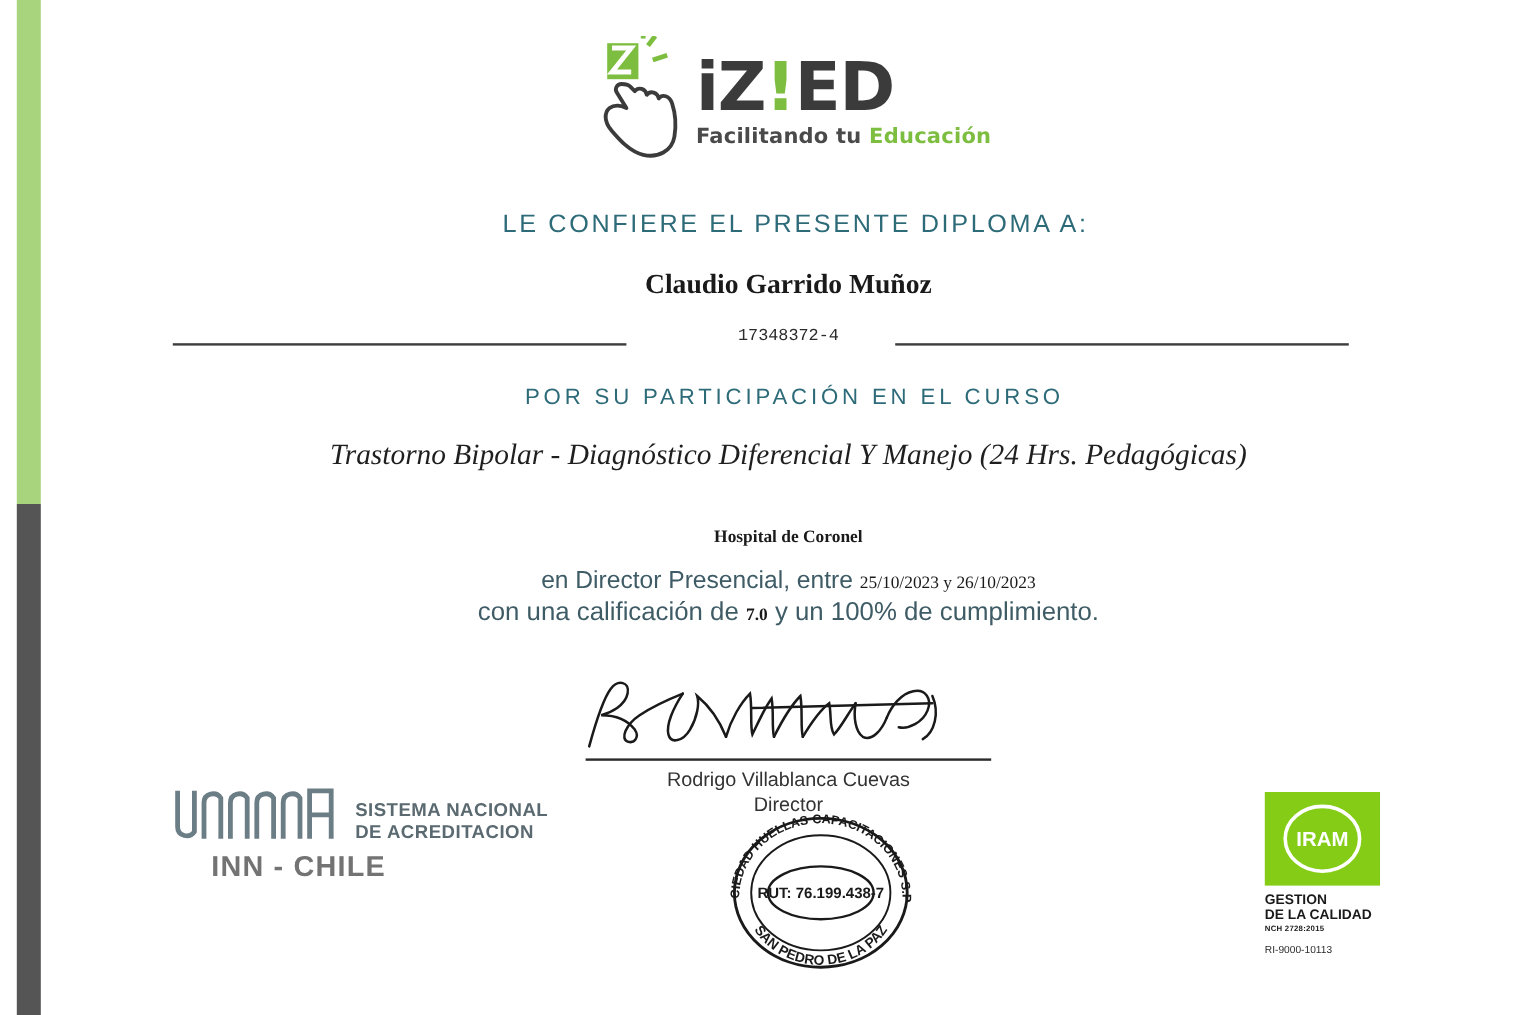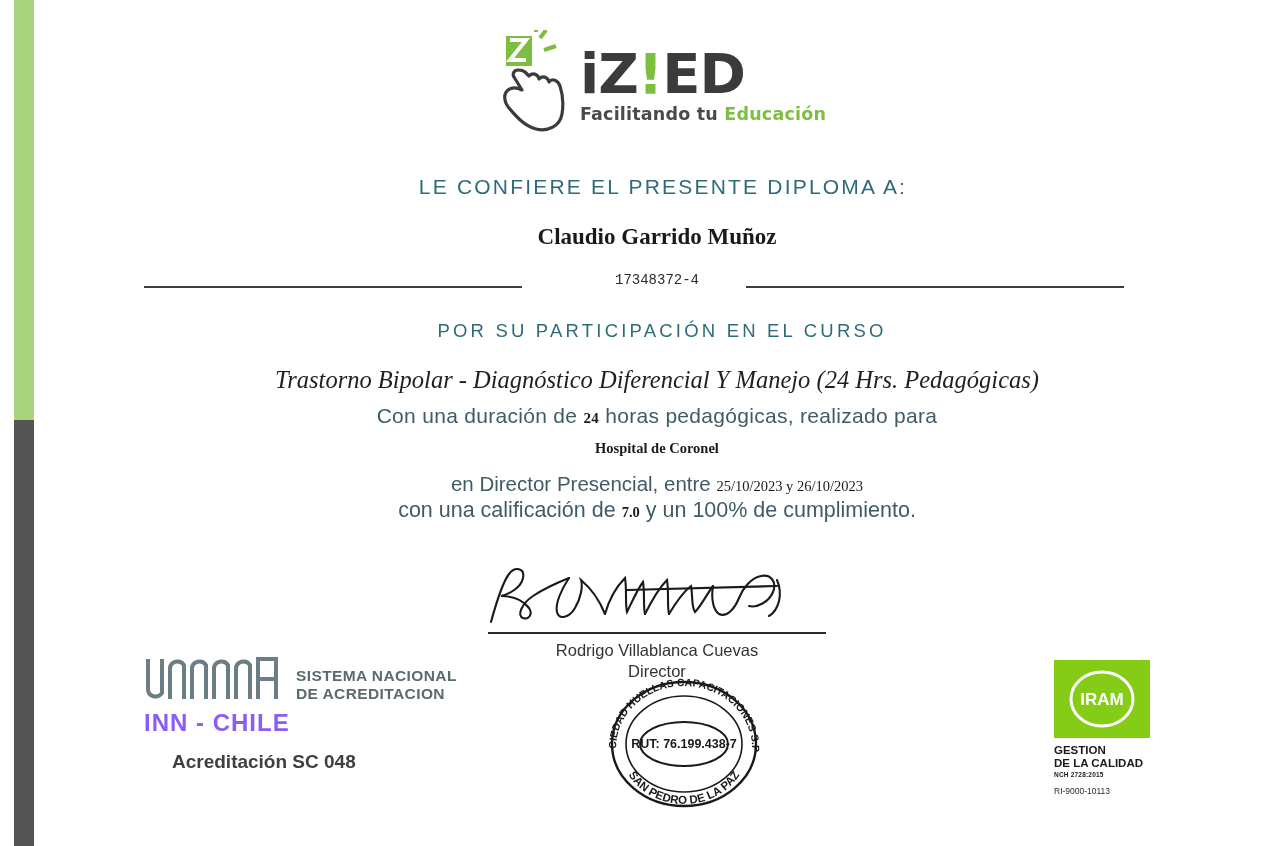--- a/index.html
+++ b/index.html
@@ -279,23 +279,24 @@
     font-size: 15.5px;
     font-weight: bold;
     color: #5a6a70;
     line-height: 1.15;
     letter-spacing: 0.4px;
     padding-top: 12px;
   }
   .inn-chile {
     font-size: 24px;
     font-weight: bold;
-    color: #8b5cf6;
+    color: #737373;
     letter-spacing: 1px;
     margin-top: 6px;
+    margin-left: 32px;
   }
   .inn-acred {
     font-size: 19px;
     font-weight: bold;
     color: #3f3f3f;
     margin-top: 14px;
     margin-left: 28px;
   }
 
   .stamp-block {
@@ -381,25 +382,20 @@
   <div class="rut-row">
     <div class="rule rule-left"></div>
     <div class="rut-value">17348372-4</div>
     <div class="rule rule-right"></div>
   </div>
 
   <div class="por-su">POR SU PARTICIPACIÓN EN EL CURSO</div>
 
   <div class="course-title">Trastorno Bipolar - Diagnóstico Diferencial Y Manejo (24 Hrs. Pedagógicas)</div>
 
-  <div class="duration-line">
-    <span>Con una duración de</span>
-    <span class="hours-num">24</span>
-    <span>horas pedagógicas, realizado para</span>
-  </div>
 
   <div class="institution">Hospital de Coronel</div>
 
   <div class="modality-line">
     <span>en Director Presencial, entre</span>
     <span class="dates">25/10/2023 y 26/10/2023</span>
   </div>
 
   <div class="grade-line">
     <span>con una calificación de</span>
@@ -448,21 +444,20 @@
             <path d="M114 24 L132 24"></path>
           </g>
         </svg>
       </div>
       <div class="inn-sistema">
         <div>SISTEMA NACIONAL</div>
         <div>DE ACREDITACION</div>
       </div>
     </div>
     <div class="inn-chile">INN - CHILE</div>
-    <div class="inn-acred">Acreditación SC 048</div>
   </div>
 
   <div class="stamp-block">
     <svg viewBox="0 0 180 140" width="180" height="140" aria-hidden="true">
       <defs>
         <path id="topArc" d="M22 76 A68 62 0 0 1 158 76"></path>
         <path id="botArc" d="M26 74 A64 58 0 0 0 154 74"></path>
       </defs>
       <ellipse cx="90" cy="72" rx="72" ry="62" fill="none" stroke="#1a1a1a" stroke-width="2.4"></ellipse>
       <ellipse cx="90" cy="72" rx="58" ry="48" fill="none" stroke="#1a1a1a" stroke-width="1.6"></ellipse>

